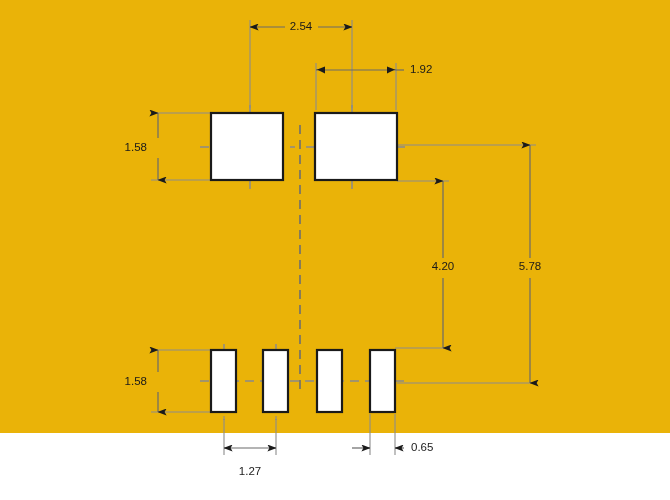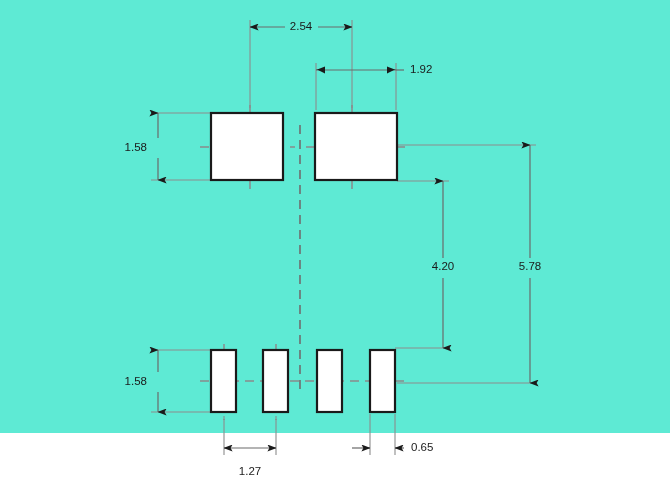--- a/index.html
+++ b/index.html
@@ -10,21 +10,21 @@
   body {
     width: 670px;
     height: 500px;
     font-family: "Liberation Sans", sans-serif;
     overflow: hidden;
   }
   #drawing-root {
     position: relative;
     width: 670px;
     height: 433px;
-    background: #5eead4;
+    background: #eab308;
   }
   svg.dwg {
     position: absolute;
     left: 0;
     top: 0;
     width: 670px;
     height: 500px;
     display: block;
   }
   text.dim-label {

